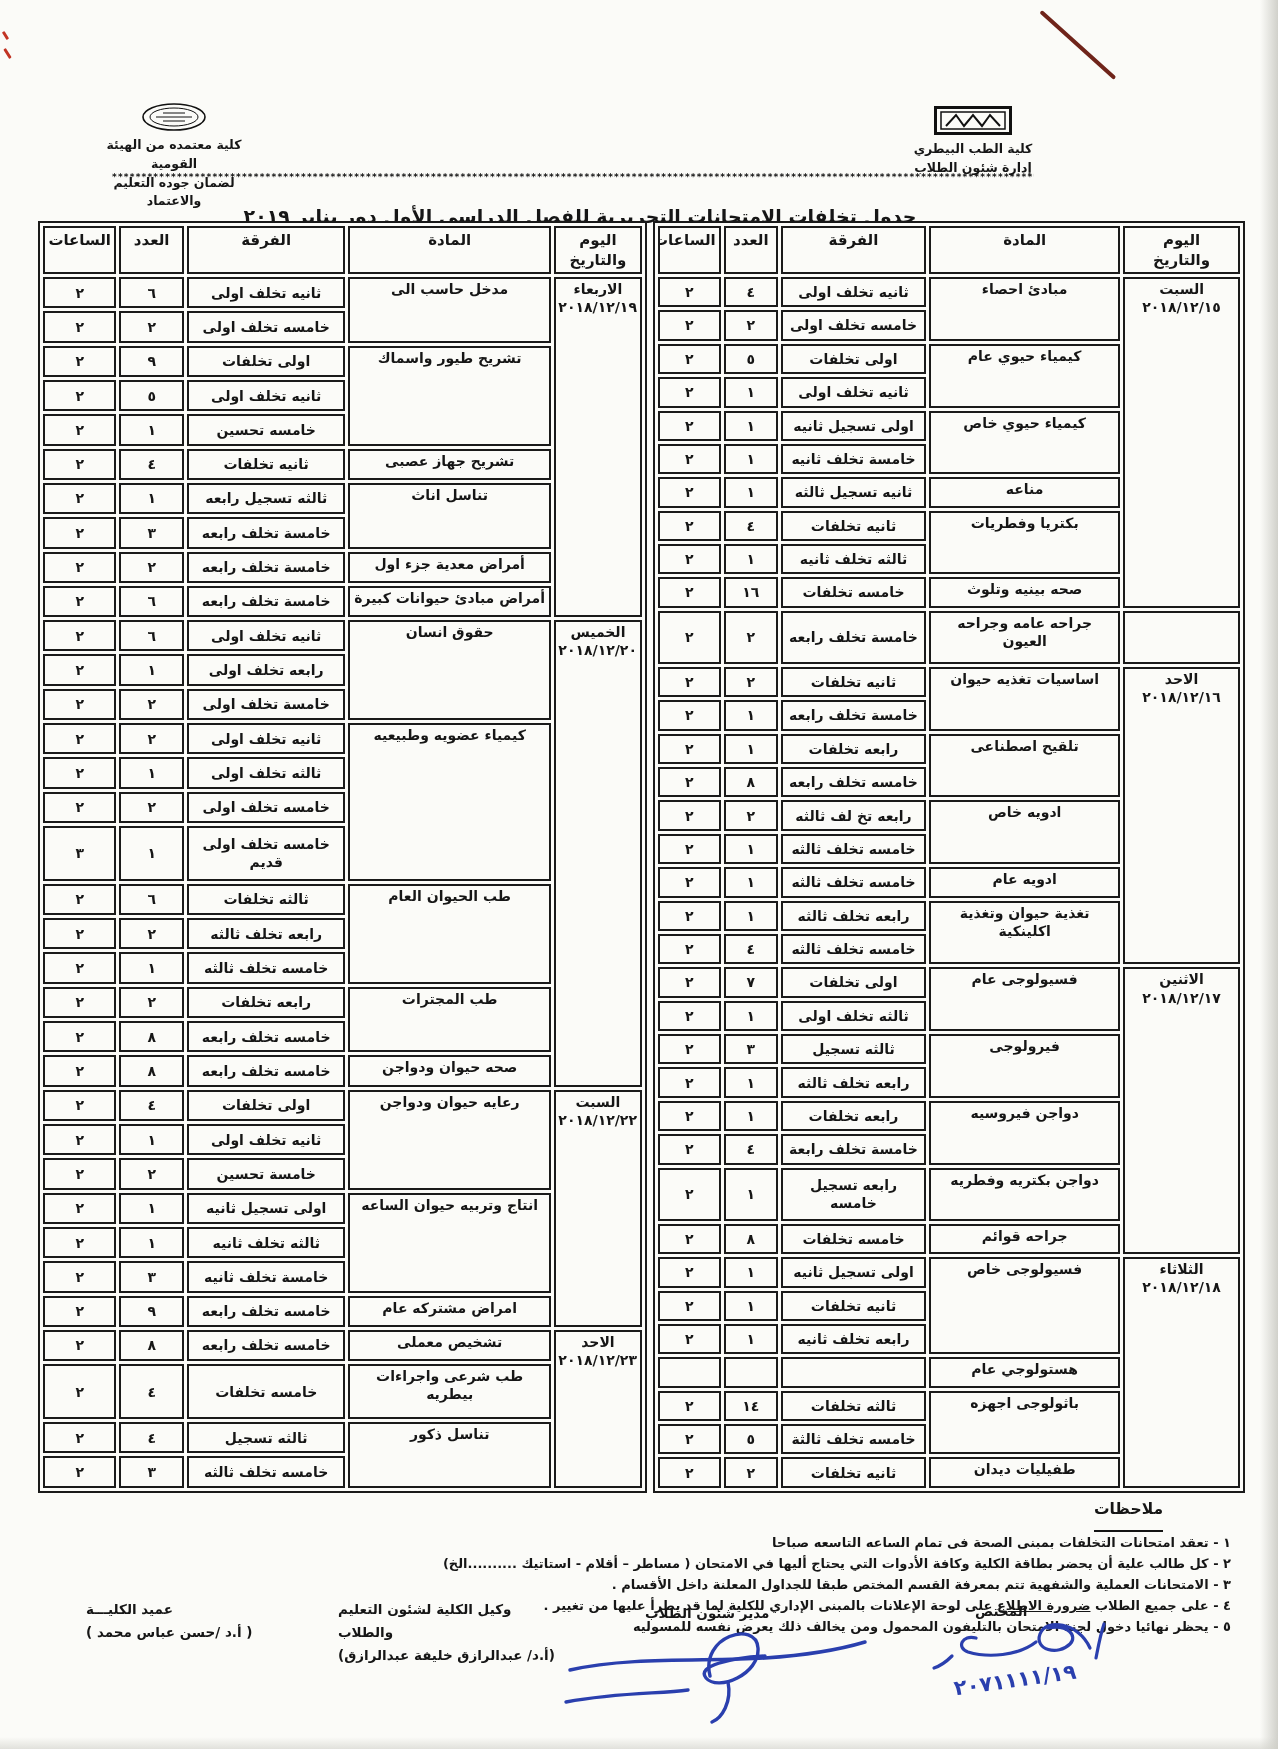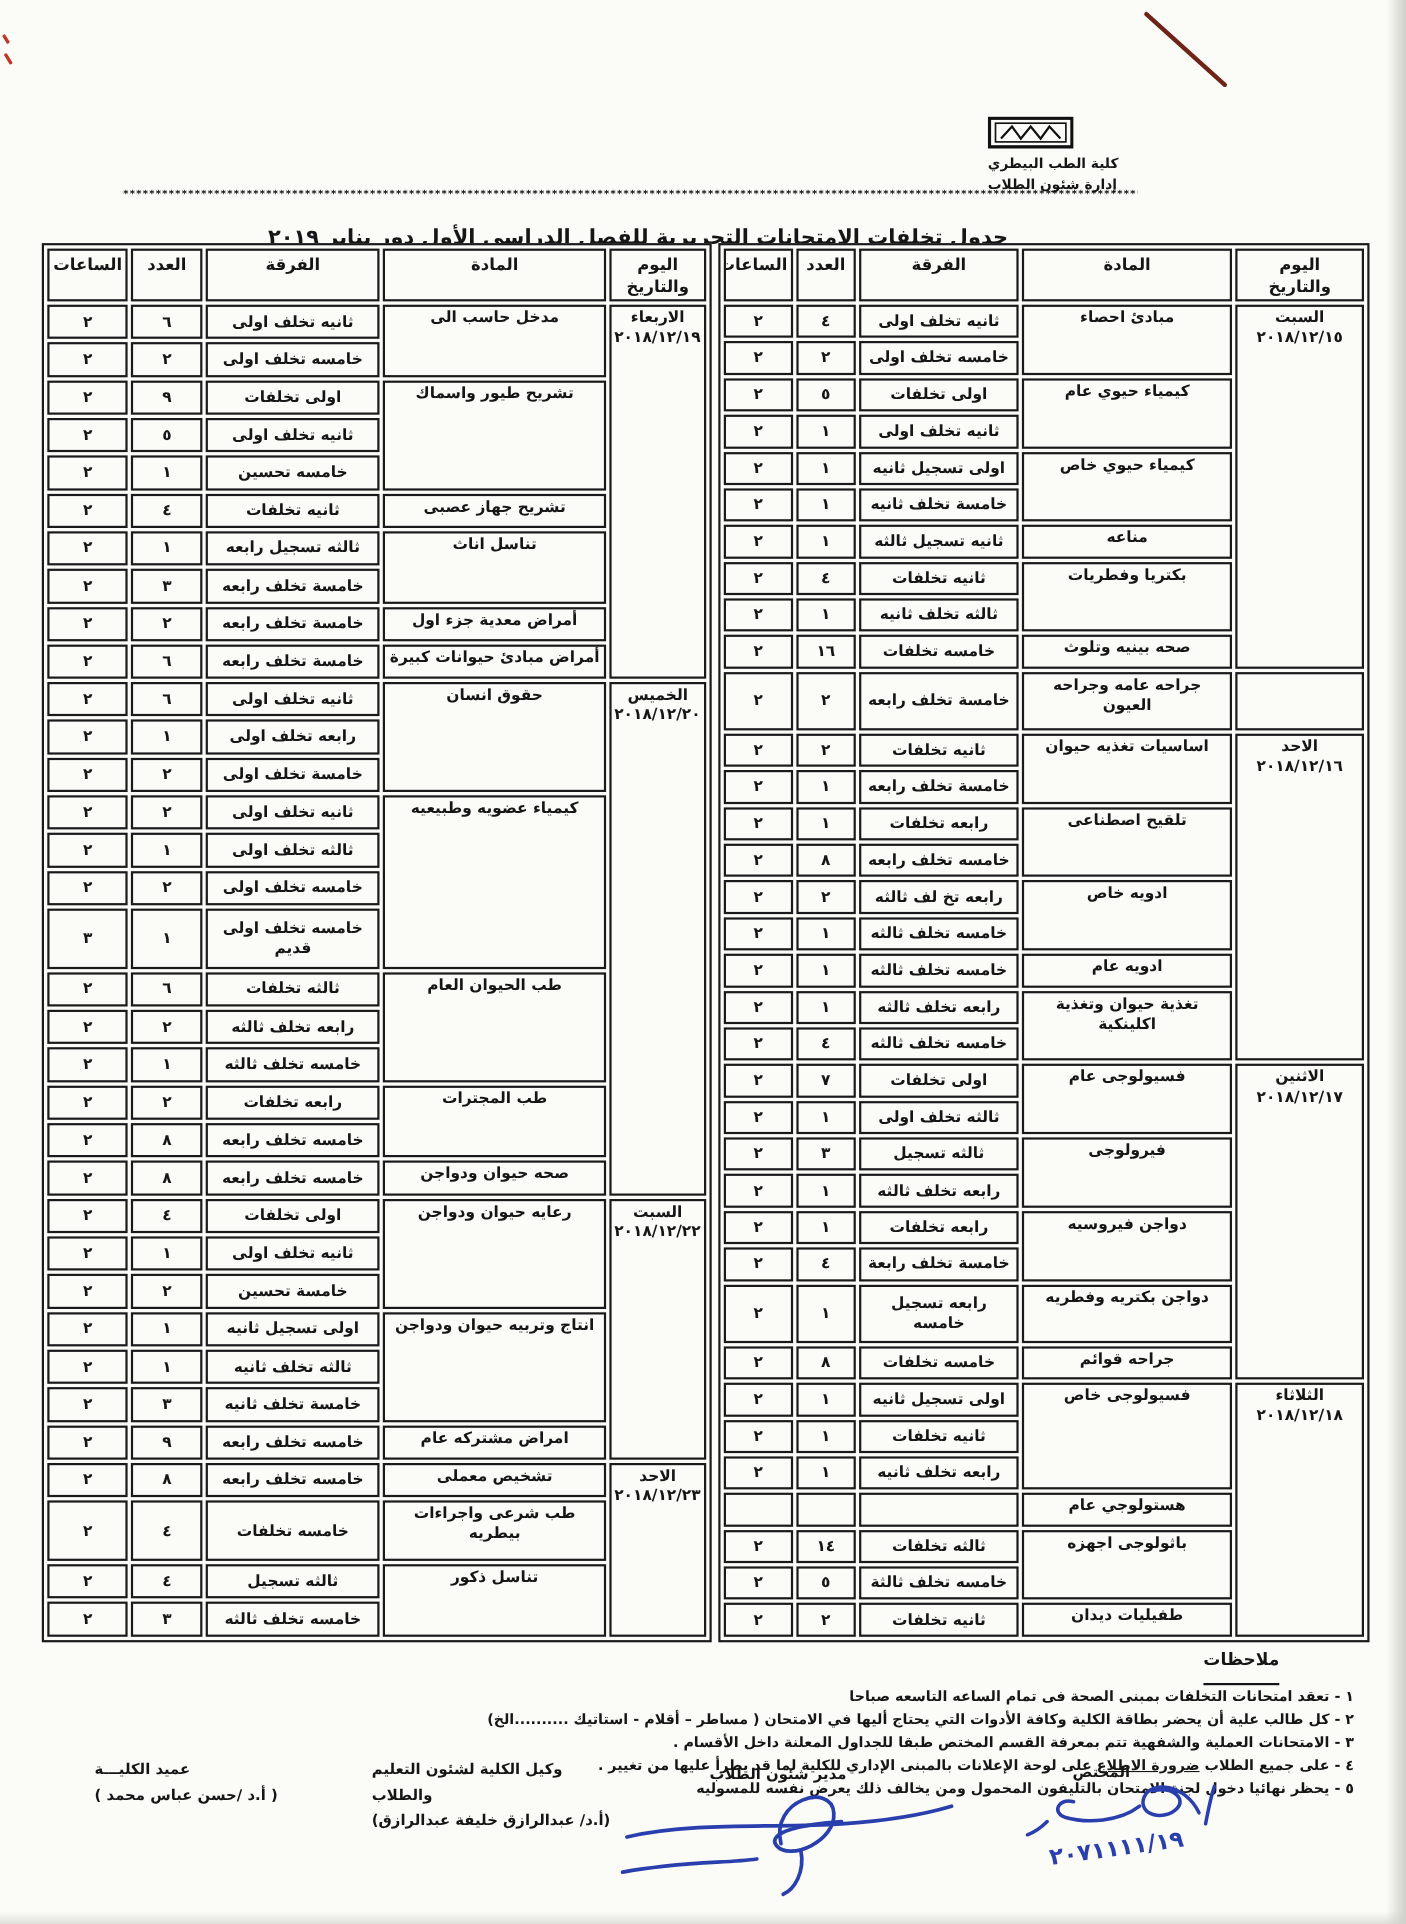--- a/index.html
+++ b/index.html
@@ -13,21 +13,21 @@
     background:linear-gradient(to left,#c2c2bb,rgba(255,255,255,0));opacity:.75;}
   .edge-bottom{position:absolute;left:0;bottom:0;width:100%;height:12px;
     background:linear-gradient(to top,#cfcfc8,rgba(255,255,255,0));opacity:.6;}
   .pen-mark{position:absolute;left:1042px;top:10px;width:100px;height:4px;
     background:#6f241a;transform:rotate(42deg);transform-origin:left top;border-radius:2px;}
   .red-dash{position:absolute;background:#c23424;height:3px;border-radius:1px;}
   .red-dash.a{left:1px;top:34px;width:9px;transform:rotate(58deg);}
   .red-dash.b{left:2px;top:52px;width:11px;transform:rotate(58deg);}
 
   
-  .lh-right{position:absolute;left:898px;top:106px;width:150px;text-align:left;}
+  .lh-right{position:absolute;left:898px;top:106px;width:150px;text-align:center;}
   .lh-left{position:absolute;left:84px;top:102px;width:180px;text-align:center;}
   .lh-line{font-size:12.5px;font-weight:bold;line-height:1.5;}
   .stars{position:absolute;left:112px;top:172px;width:922px;overflow:hidden;
     white-space:nowrap;font-size:9px;letter-spacing:1.2px;font-weight:bold;color:#111;}
   .doc-title{position:absolute;left:0;top:189px;width:1160px;text-align:center;
     font-size:19px;font-weight:bold;margin-top:16px;}
 
   
   .tables-wrap{position:absolute;left:38px;top:221px;width:1207px;display:flex;gap:6px;direction:rtl;}
   .tablebox{border:2px solid #1a1a1a;background:#fbfbf8;}
@@ -75,20 +75,29 @@
   <div class="lh-right">
     <svg width="78" height="30" viewBox="0 0 78 30">
       <rect x="1.5" y="1.5" width="75" height="26" fill="none" stroke="#111" stroke-width="3"></rect>
       <rect x="7" y="6" width="64" height="17" fill="none" stroke="#111" stroke-width="1.5"></rect>
       <path d="M12 20 L22 9 L30 20 L39 9 L48 20 L56 9 L66 20" fill="none" stroke="#111" stroke-width="2"></path>
     </svg>
     <div class="lh-line">كلية الطب البيطري</div>
     <div class="lh-line">إدارة شئون الطلاب</div>
   </div>
 
+  <div class="lh-left">
+    <svg width="66" height="30" viewBox="0 0 66 30">
+      <ellipse cx="33" cy="15" rx="31" ry="13" fill="none" stroke="#111" stroke-width="1.6"></ellipse>
+      <ellipse cx="33" cy="15" rx="24" ry="9" fill="none" stroke="#111" stroke-width="1"></ellipse>
+      <path d="M15 15 h36 M22 11 h22 M22 19 h22" stroke="#111" stroke-width="1" fill="none"></path>
+    </svg>
+    <div class="lh-line">كلية معتمده من الهيئة القومية</div>
+    <div class="lh-line">لضمان جوده التعليم والاعتماد</div>
+  </div>
 
   <div class="stars">**************************************************************************************************************************************************************</div>
 
   <div class="doc-title">جدول  تخلفات الامتحانات التحريرية للفصل الدراسي الأول دور يناير ٢٠١٩</div>
 
   <div class="tables-wrap">
     <div class="tablebox tb0">
       <table class="sched">
         <colgroup>
           <col style="width:20.5%">
@@ -499,21 +508,21 @@
               <td class="grp">ثانيه تخلف اولى</td>
               <td class="num">١</td>
               <td class="num">٢</td>
             </tr>
             <tr>
               <td class="grp">خامسة تحسين</td>
               <td class="num">٢</td>
               <td class="num">٢</td>
             </tr>
             <tr>
-              <td class="subj" rowspan="3">انتاج وتربيه حيوان ودواجن</td>
+              <td class="subj" rowspan="3">انتاج وتربيه حيوان الساعه</td>
               <td class="grp">اولى تسجيل ثانيه</td>
               <td class="num">١</td>
               <td class="num">٢</td>
             </tr>
             <tr>
               <td class="grp">ثالثه تخلف ثانيه</td>
               <td class="num">١</td>
               <td class="num">٢</td>
             </tr>
             <tr>

